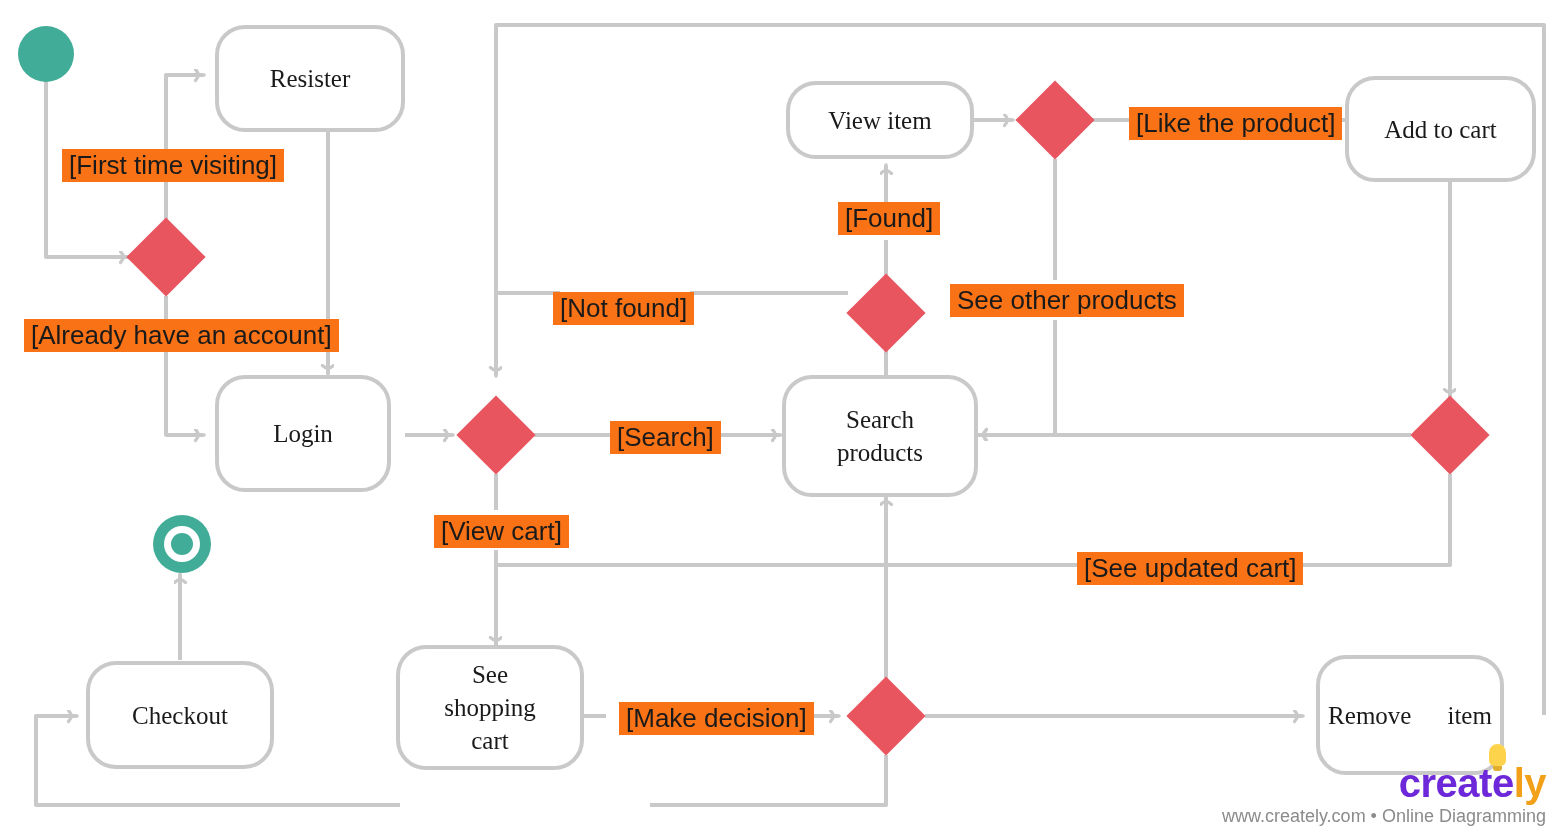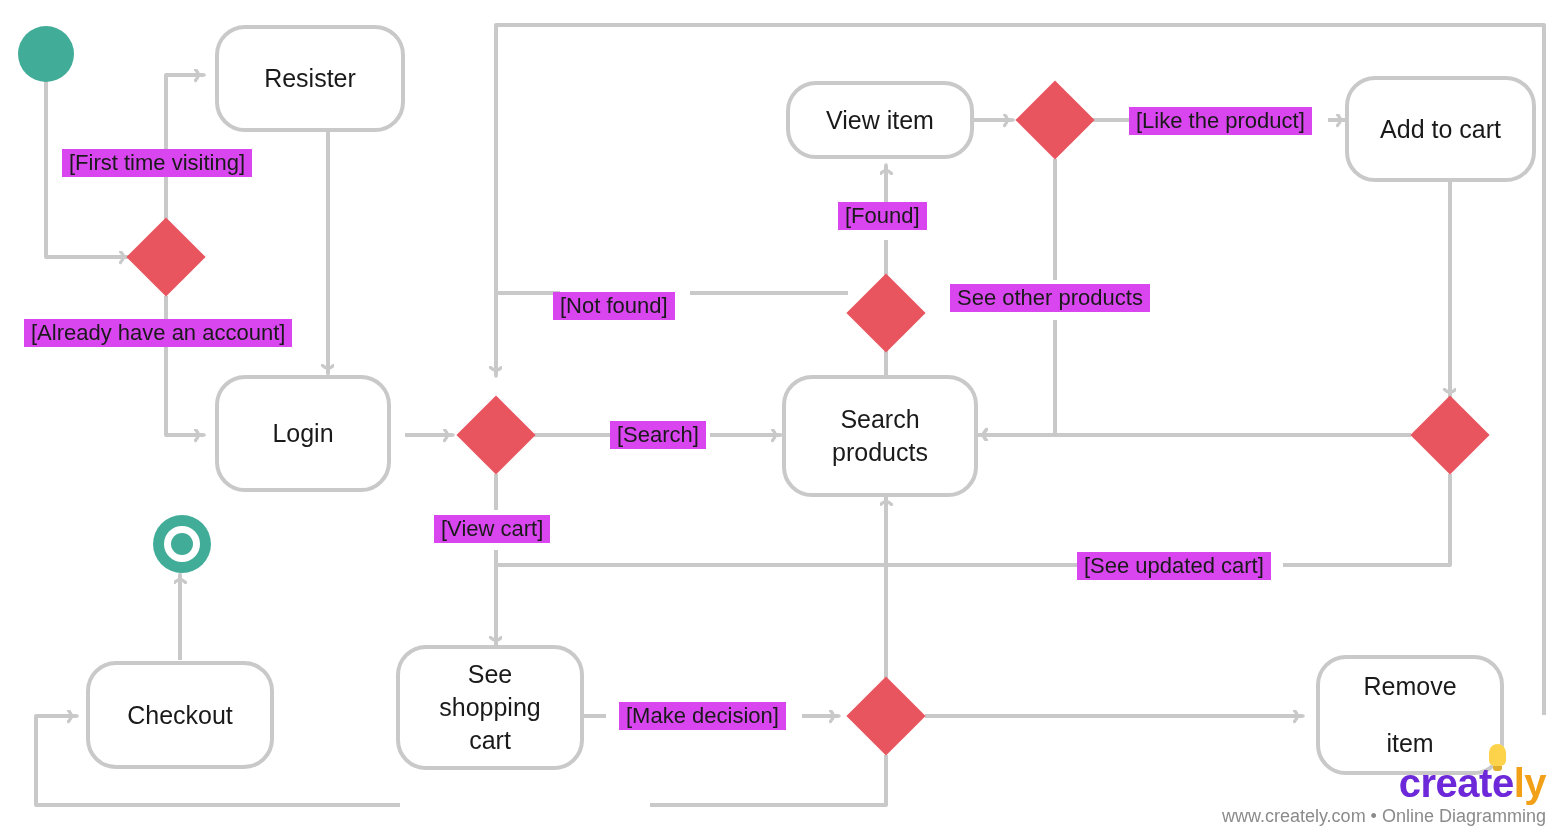--- a/index.html
+++ b/index.html
@@ -33,21 +33,21 @@
     border-radius: 30px;
     display: flex;
     align-items: center;
     justify-content: center;
     text-align: center;
     color: #1a1a1a;
     font-size: 25px;
     line-height: 1.32;
     z-index: 3;
   }
-  .node span { display: block; padding: 0 6px; }
+  .node span { display: block; padding: 0 6px; font-family: Liberation Serif, serif; }
   .diamond {
     position: absolute;
     background: #e9555f;
     transform: rotate(45deg);
     z-index: 4;
   }
   .start-node {
     position: absolute;
     border-radius: 50%;
     background: #41ac98;
@@ -73,24 +73,24 @@
   }
   .end-node-core {
     width: 22px;
     height: 22px;
     border-radius: 50%;
     background: #41ac98;
   }
   .edge-label {
     position: absolute;
     color: #1a1a1a;
-    font-size: 22px;
+    font-size: 26px;
     line-height: 1.2;
     white-space: nowrap;
-    background: #d946ef;
+    background: #f97316;
     padding: 1px 7px;
     z-index: 5;
   }
   #watermark {
     position: absolute;
     right: 12px;
     bottom: 6px;
     text-align: right;
     z-index: 6;
     user-select: none;
@@ -238,21 +238,21 @@
   <div class="node" style="left:396px; top:645px; width:188px; height:125px; flex-direction:column;">
     <span>See</span>
     <span>shopping</span>
     <span>cart</span>
   </div>
 
   <div class="node" style="left:86px; top:661px; width:188px; height:108px;">
     <span>Checkout</span>
   </div>
 
-  <div class="node" style="left:1316px; top:655px; width:188px; height:120px; flex-direction:column;gap:24px;">
+  <div class="node" style="left:1316px; top:655px; width:188px; height:120px; flex-direction:row;gap:24px;">
     <span>Remove</span>
     <span>item</span>
   </div>
 
   <div class="edge-label" style="left:62px; top:149px;">[First time visiting]</div>
 
   <div class="edge-label" style="left:24px; top:319px;">[Already have an account]</div>
 
   <div class="edge-label" style="left:553px; top:292px;">[Not found]</div>
 

